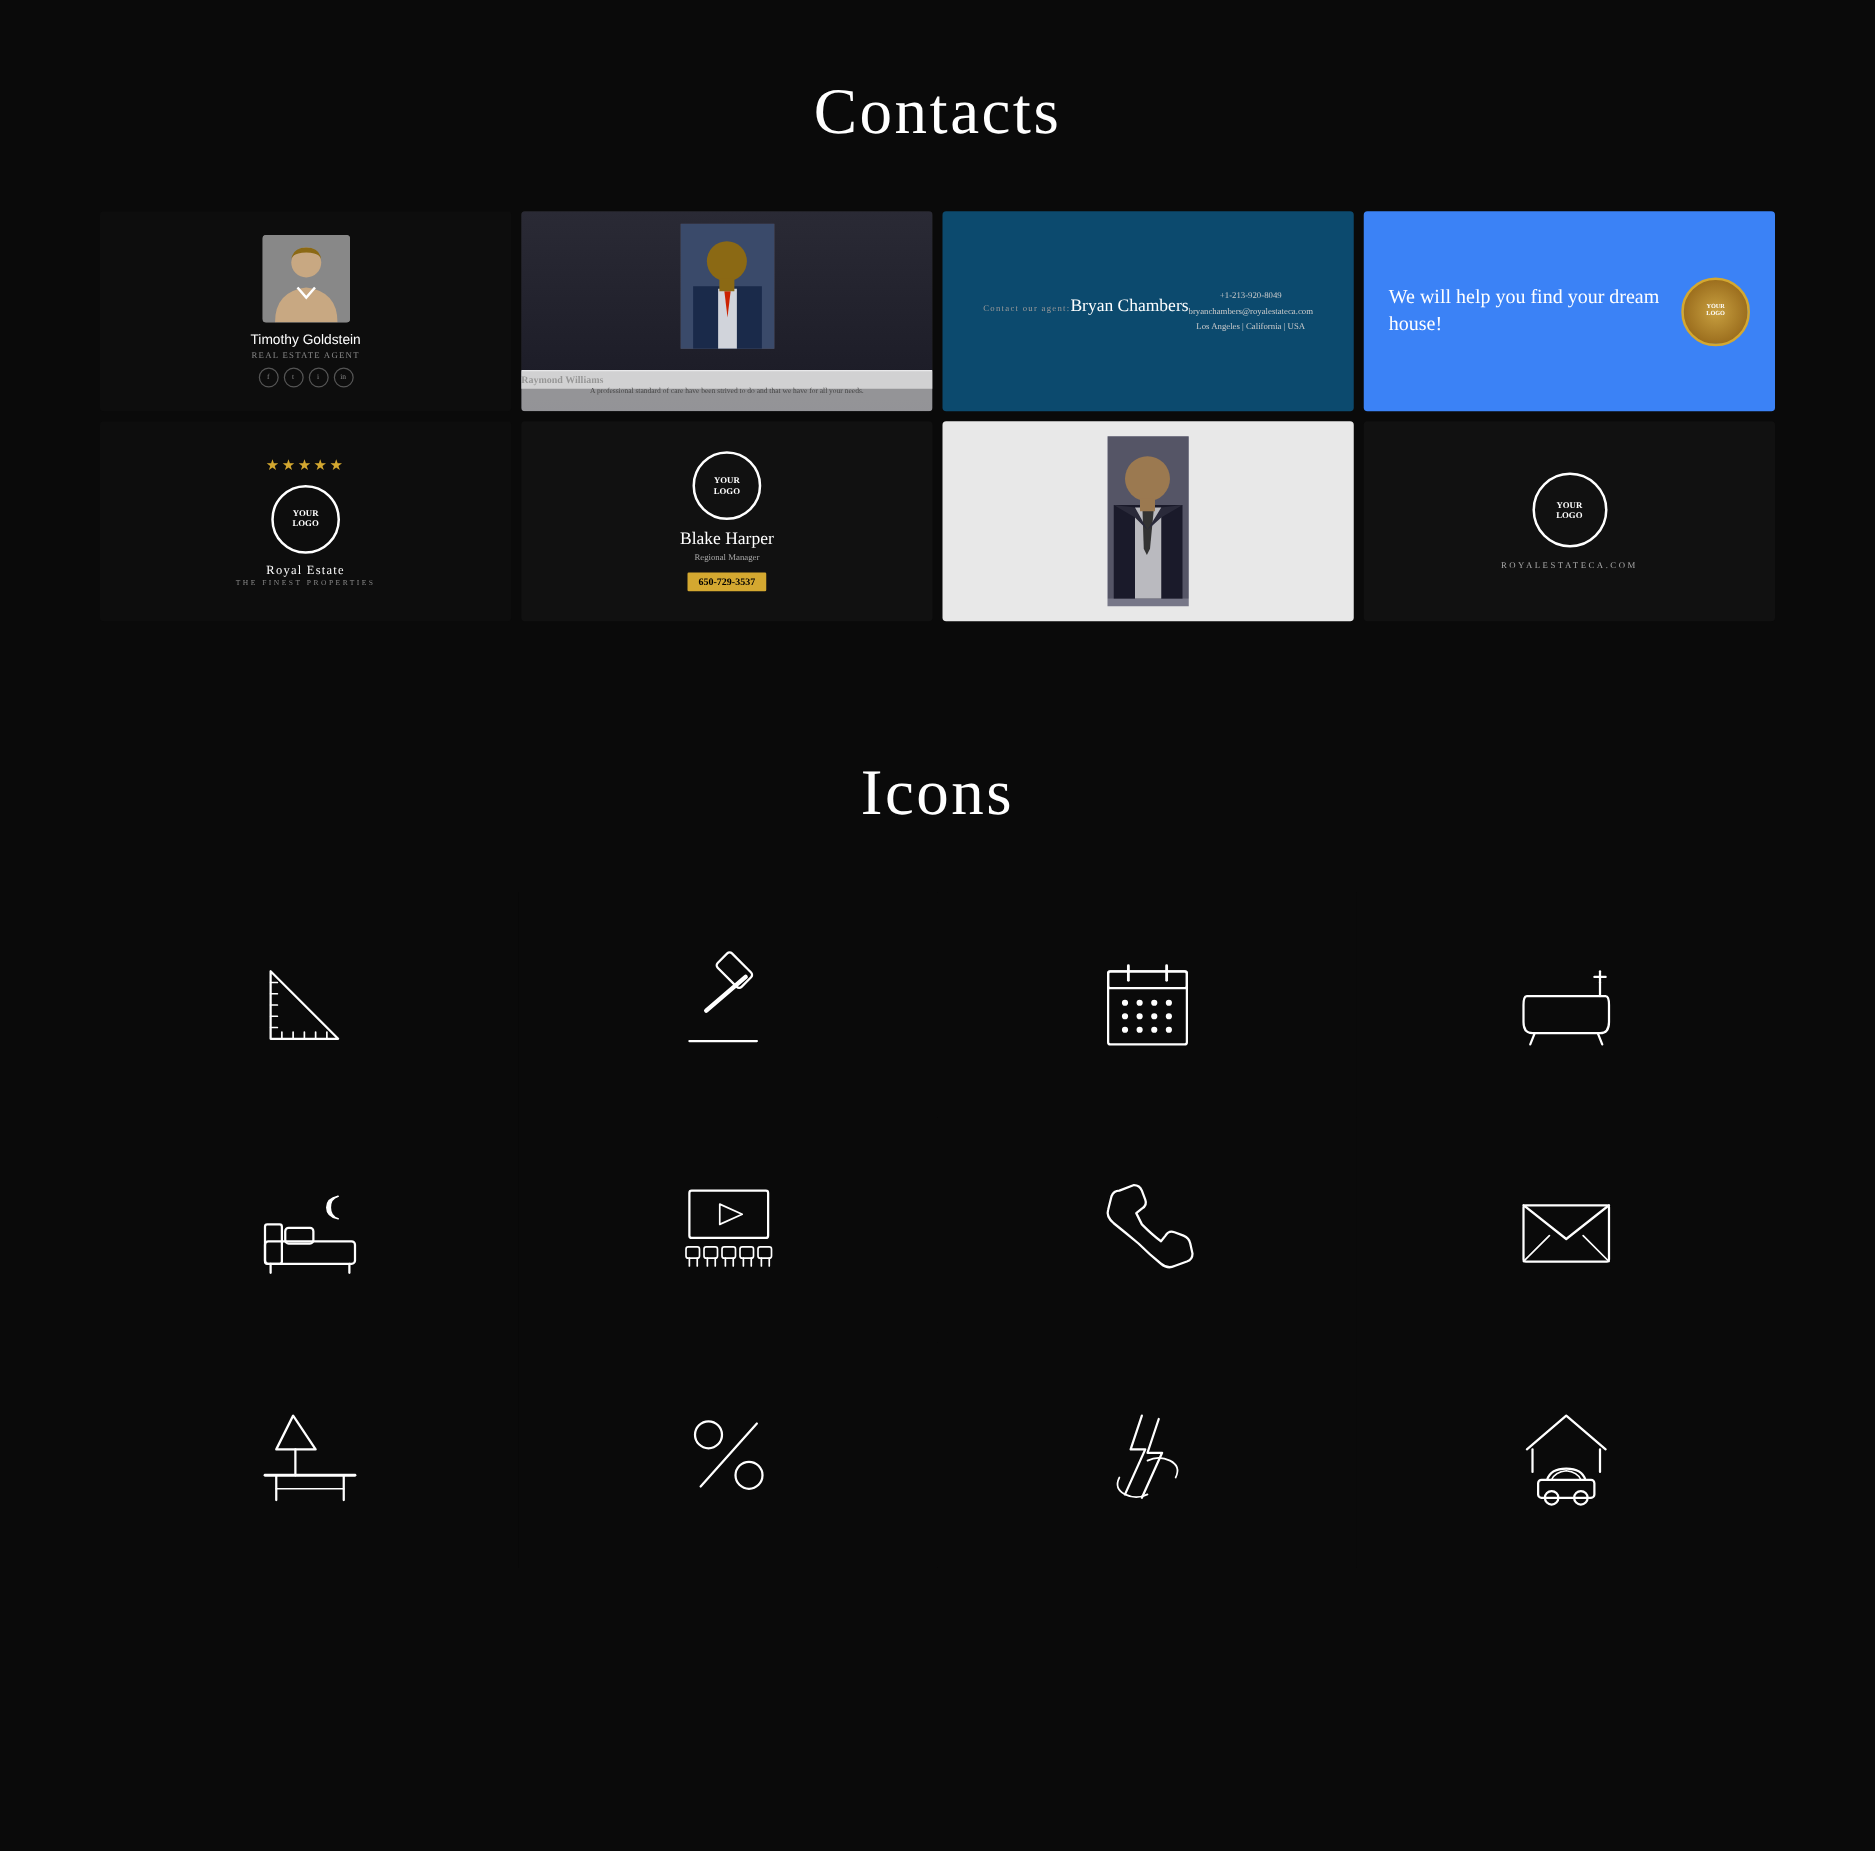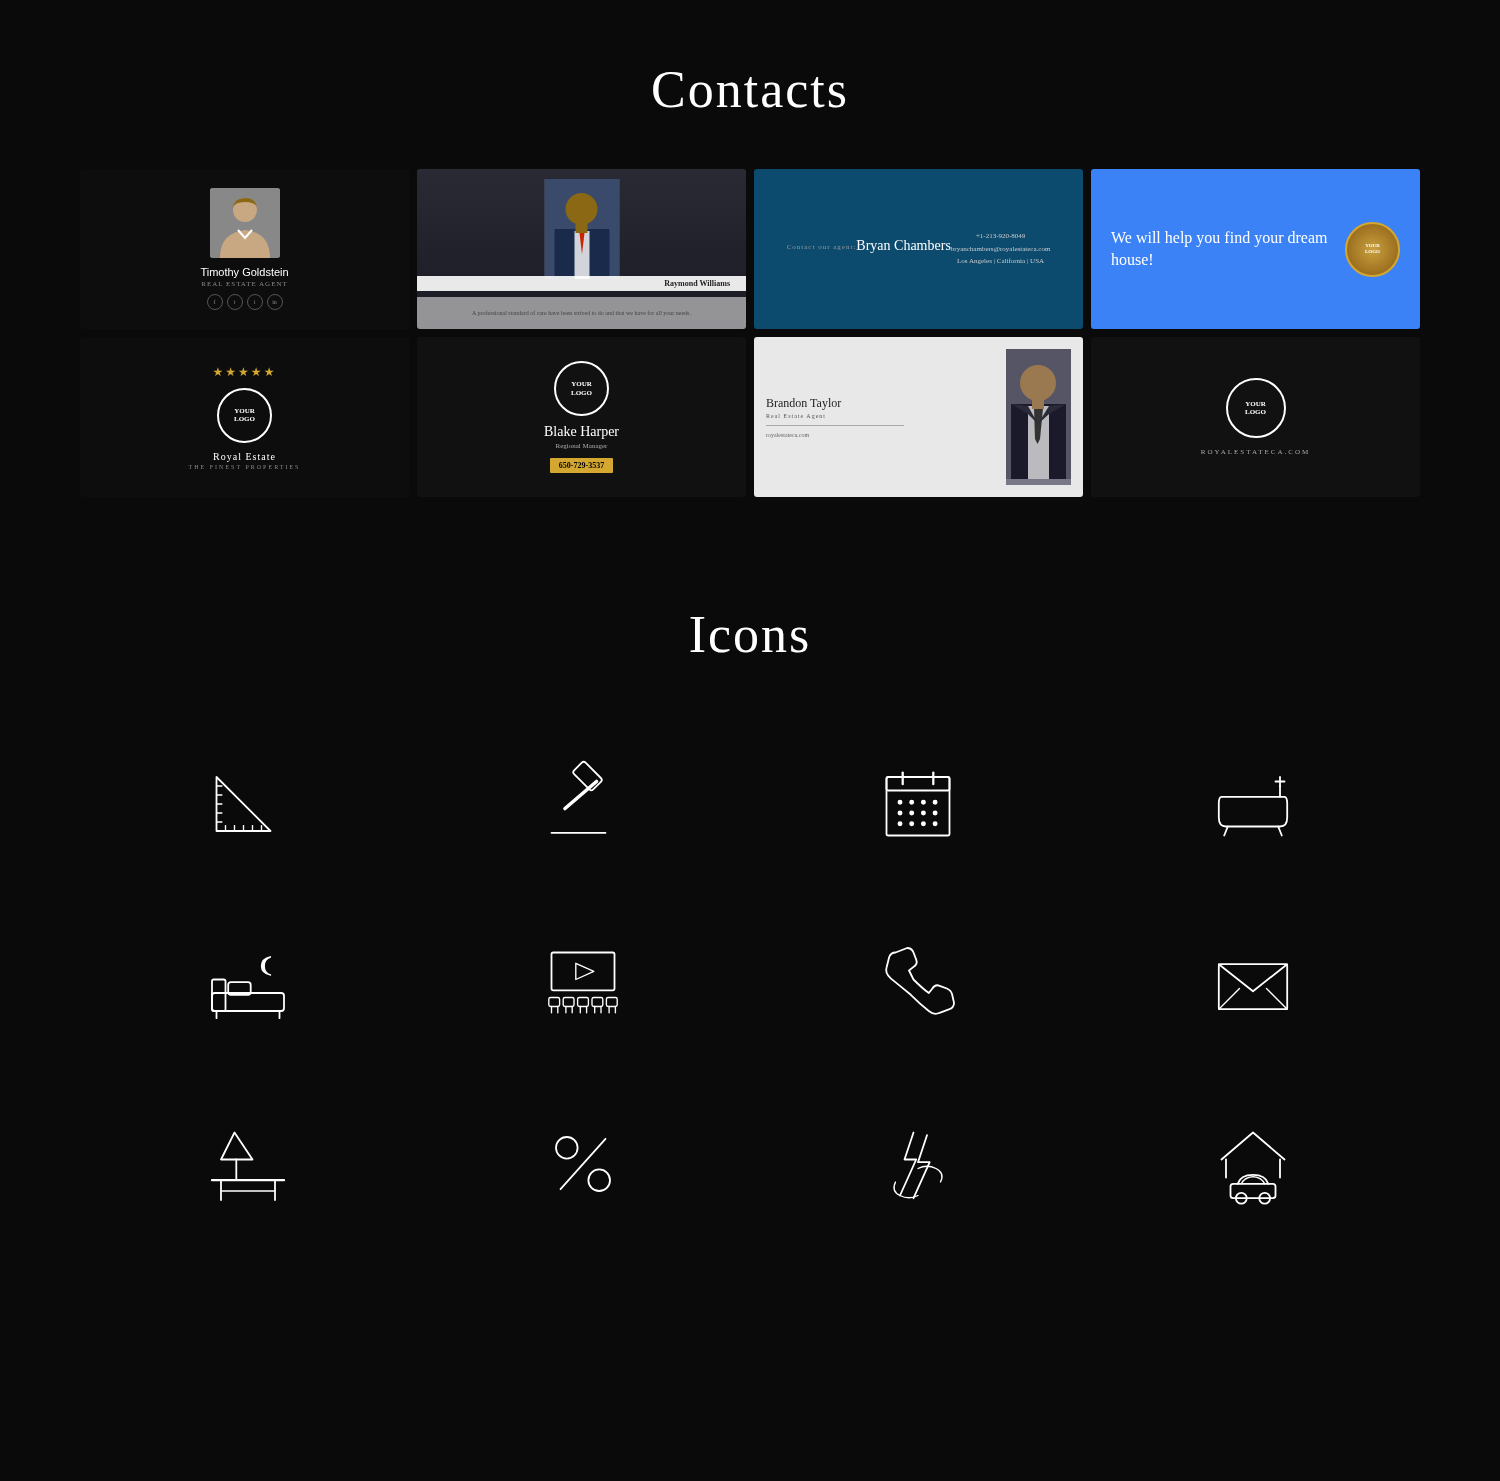--- a/index.html
+++ b/index.html
@@ -113,25 +113,25 @@
       top: 10px;
       left: 50%;
       transform: translateX(-50%);
       overflow: hidden;
     }
     .card-2 .name-bar {
       background: rgba(255,255,255,0.9);
       color: #222;
       font-size: 8px;
       font-weight: bold;
-      padding: 3px 16px;
+      padding: 3px 0;
       width: 100%;
-      text-align: right;
+      text-align: left;
       position: absolute;
-      bottom: 38px;
+      bottom: 18px;
     }
     .card-2 .desc-bar {
       background: rgba(200,200,200,0.7);
       color: #444;
       font-size: 6px;
       padding: 12px 8px;
       width: 100%;
       position: absolute;
       bottom: 0;
       text-align: center;
@@ -481,26 +481,20 @@
           <div>YOUR</div>
           <div>LOGO</div>
         </div>
       </div>
       <div class="agent-name2">Blake Harper</div>
       <div class="agent-role">Regional Manager</div>
       <div class="phone-bar">650-729-3537</div>
     </div>
 
     <div class="card card-7">
-      <div class="agent-info-left">
-        <div class="agent-name3">Brandon Taylor</div>
-        <div class="agent-role3">Real Estate Agent</div>
-        <div class="divider-line"></div>
-        <div class="agent-site">royalestateca.com</div>
-      </div>
       <div class="agent-photo-right">
         <svg viewBox="0 0 65 130" xmlns="http://www.w3.org/2000/svg">
           <rect width="65" height="130" fill="#556"></rect>
 
           <rect x="5" y="55" width="55" height="75" fill="#1a1a2a"></rect>
 
           <rect x="22" y="57" width="21" height="73" fill="#fff" opacity="0.7"></rect>
 
           <polygon points="28,59 37,59 34,90 31.5,95 29,90" fill="#333"></polygon>
 

